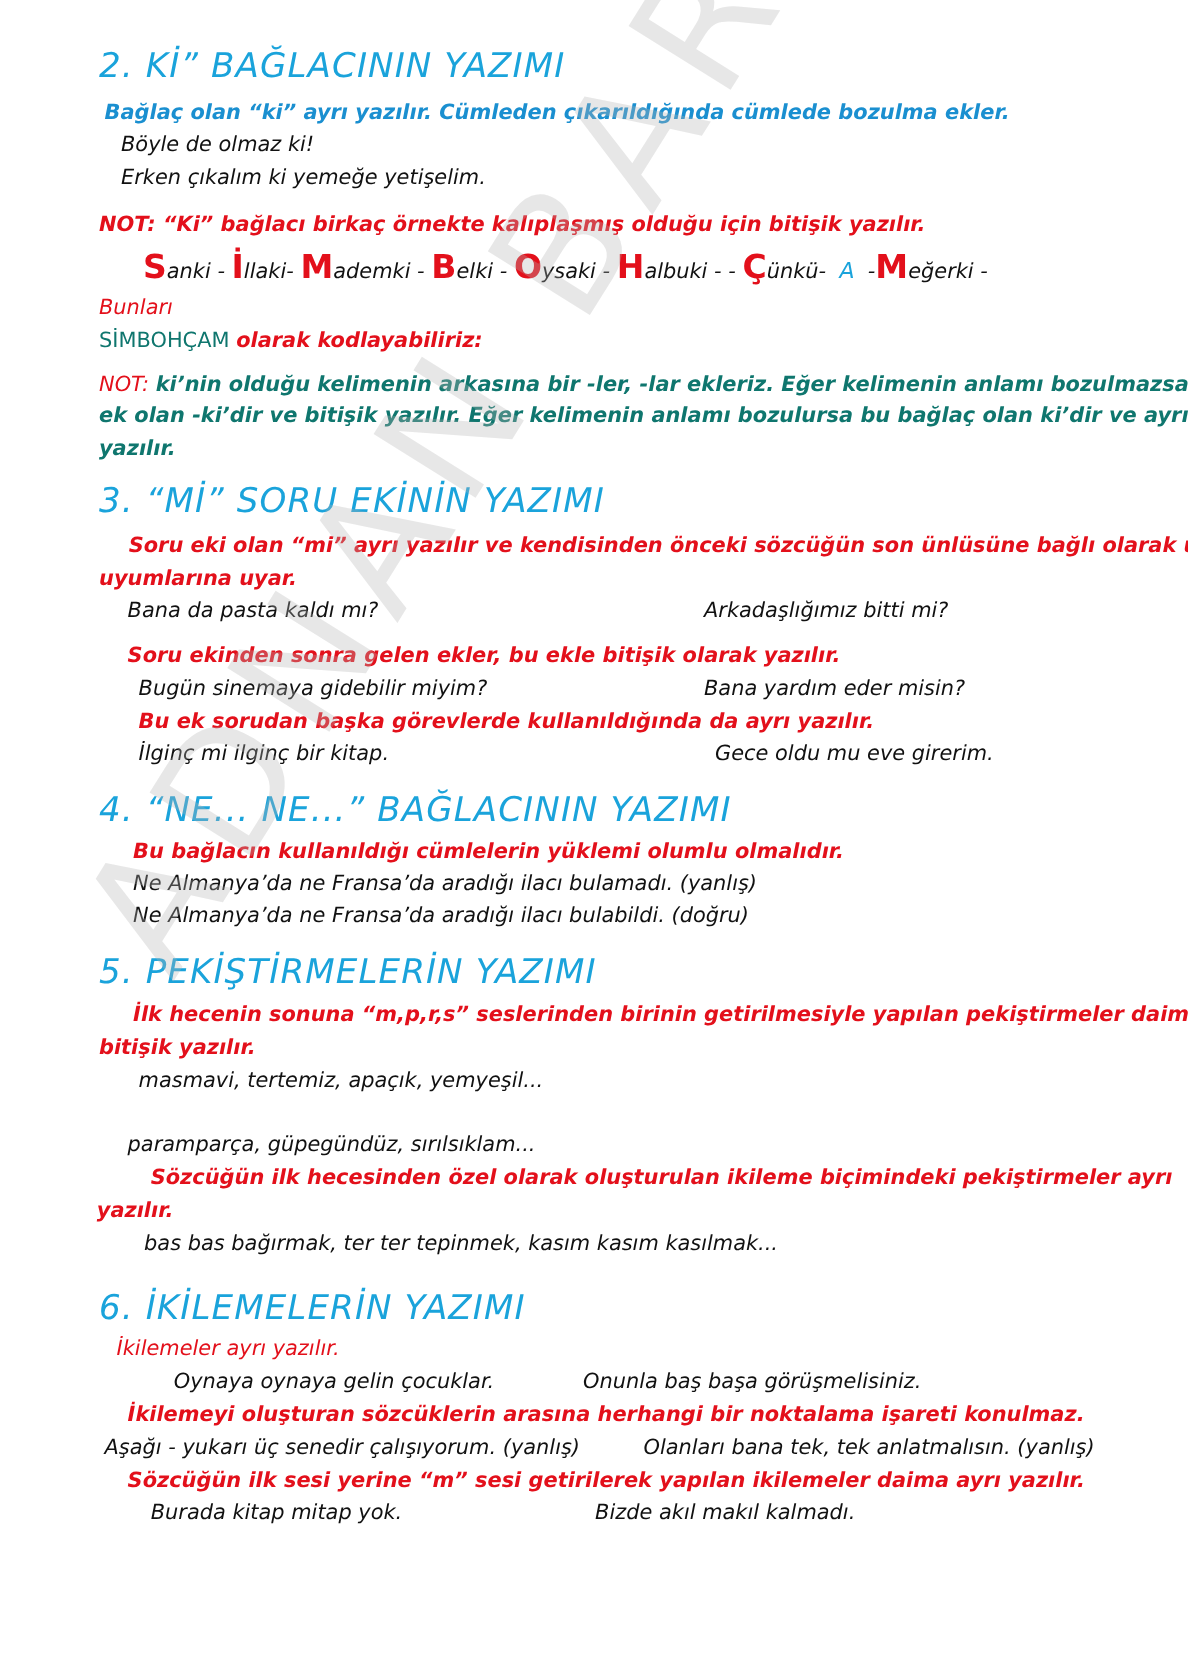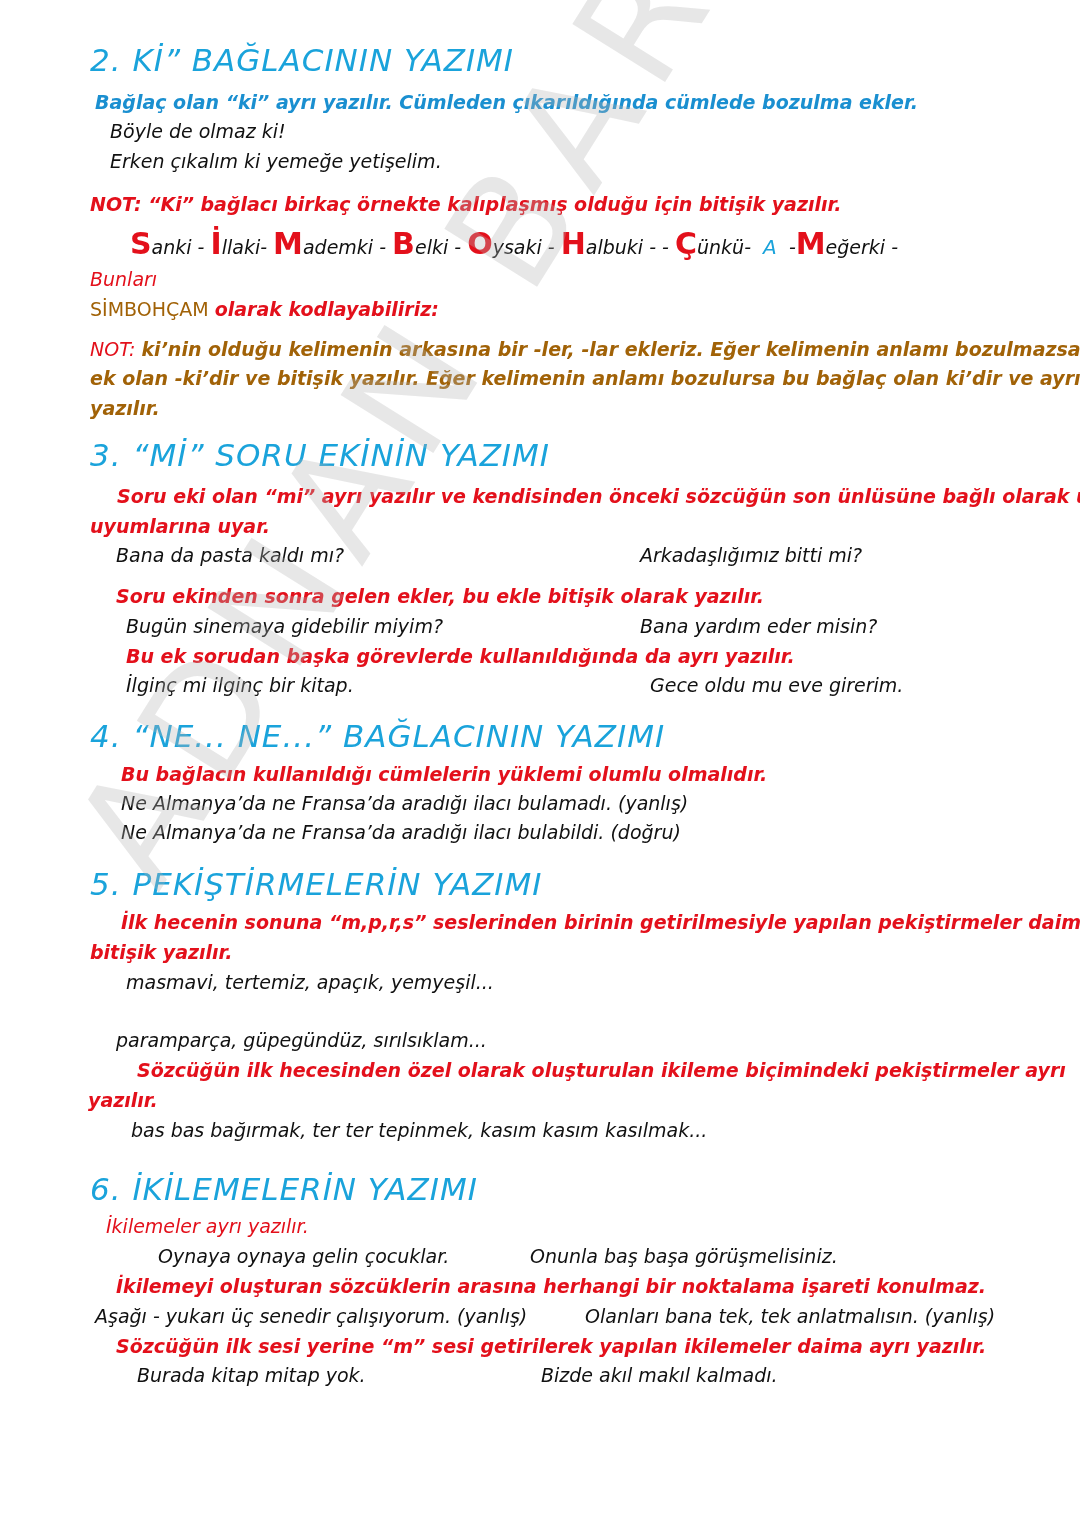--- a/index.html
+++ b/index.html
@@ -6,21 +6,21 @@
     body {
       width: 1080px; height: 1527px; position: relative; overflow: hidden;
       font-family: "DejaVu Sans", sans-serif;
     }
     .page { position: absolute; left: 0; top: 0; width: 1080px; height: 1348px; }
     .line { position: absolute; white-space: nowrap; font-style: italic; }
     .h { color: #1aa3db; font-size: 31px; letter-spacing: 1px; font-weight: normal; }
     .blue { color: #1a8fd0; font-size: 19px; font-weight: bold; }
     .red { color: #e3101b; font-size: 19px; font-weight: bold; }
     .black { color: #111111; font-size: 19px; }
-    .blackb { color: #a16207; font-size: 19px; font-weight: bold; }
+    .blackb { color: #0f766e; font-size: 19px; font-weight: bold; }
     .big { color: #e3101b; font-size: 30px; font-style: normal; font-weight: bold; }
     .cyan { color: #1aa3db; }
     .wm {
       position: absolute; left: 40px; top: 820px;
       transform: rotate(-58deg); transform-origin: left top;
       font-family: "DejaVu Sans", sans-serif; font-size: 150px;
       color: rgba(180,180,180,0.32); letter-spacing: 18px; white-space: nowrap;
       pointer-events: none;
     }
   </style>

